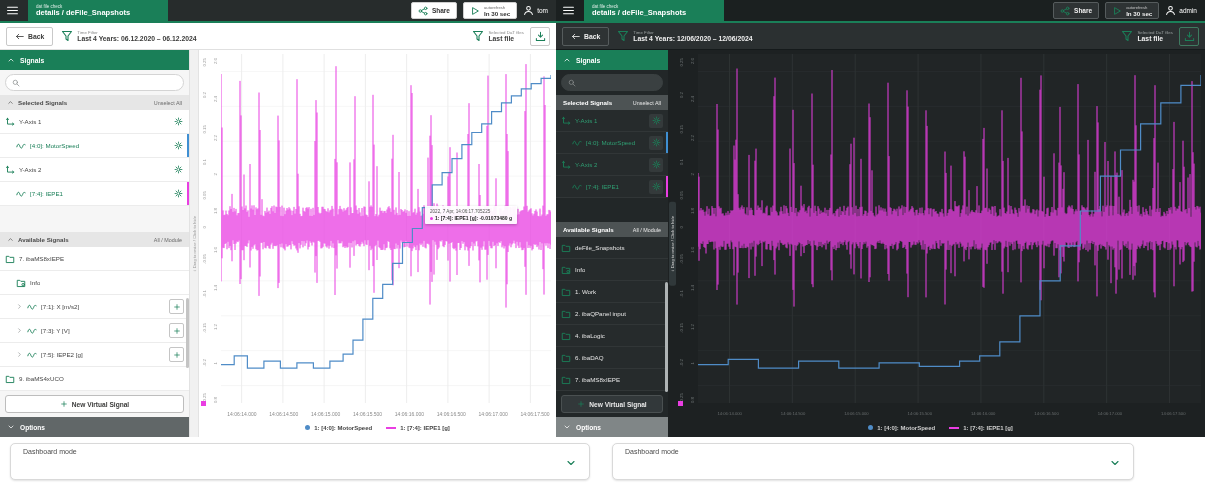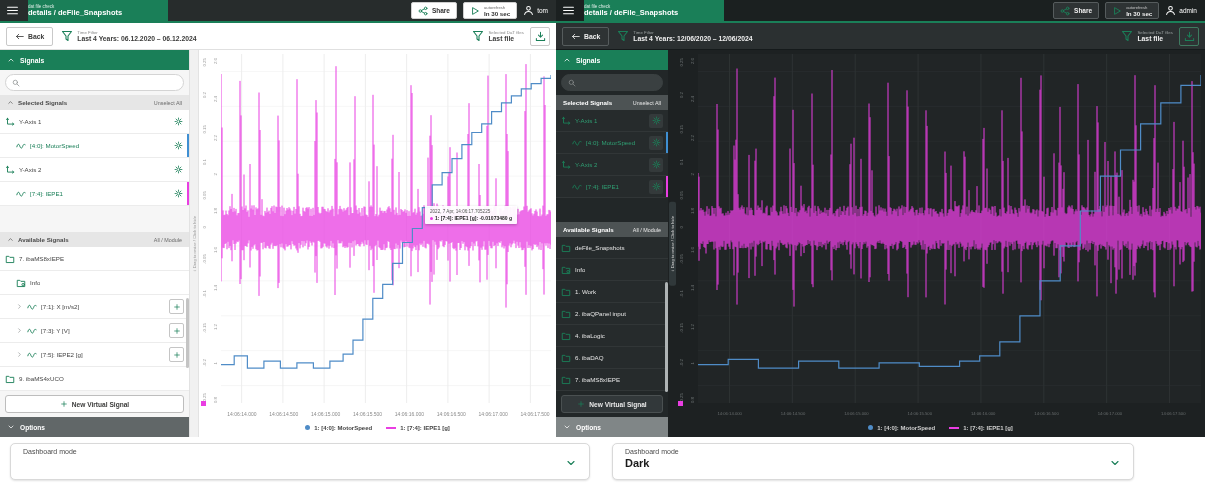--- a/index.html
+++ b/index.html
@@ -10,21 +10,21 @@
   .shot{display:flex;flex-direction:column;height:437px;overflow:hidden;}
   .shot.light{width:556px;background:#fff;}
   .shot.dark{width:649px;background:#1d2122;}
 
   
   .topbar{height:23px;display:flex;align-items:stretch;border-bottom:2px solid var(--green);flex:none;}
   .light .topbar{background:#272c2c;}
   .dark .topbar{background:#1b2020;}
   .menu-btn{width:24px;display:flex;align-items:center;justify-content:center;color:#fff;flex:none;}
   .menu-btn .ic{width:13px;height:13px;}
-  .crumb-tab{background:var(--green);color:#fff;padding:1px 10px 1px 0;margin-left:4px;
+  .crumb-tab{background:var(--green);color:#fff;padding:1px 10px 1px 8px;margin-left:4px;
     display:flex;flex-direction:column;justify-content:center;min-width:140px;}
   .crumb-sub{font-size:4.5px;opacity:.85;line-height:5px;}
   .crumb-main{font-size:7.5px;font-weight:bold;line-height:8px;white-space:nowrap;}
   .topbar-right{margin-left:auto;display:flex;align-items:center;gap:6px;padding-right:8px;}
   .tb-btn{display:flex;align-items:center;gap:4px;border-radius:2px;padding:2px 6px;height:17px;cursor:pointer;}
   .light .tb-btn{background:#fff;border:1px solid #cfcfcf;color:#333;}
   .dark .tb-btn{background:#2e3334;border:1px solid #565c5d;color:#eee;}
   .tb-btn .ic{width:10px;height:10px;color:var(--green);}
   .tb-btn-label{font-size:6.5px;font-weight:bold;}
   .autorefresh-txt{display:flex;flex-direction:column;line-height:6px;}
@@ -897,20 +897,19 @@
   <div class="set-card left">
     <div class="set-label">Dashboard mode</div>
     <span class="set-chev ic">
         <svg viewBox="0 0 12 12" fill="none" stroke="currentColor" stroke-width="1.1" stroke-linecap="round" stroke-linejoin="round">
           <path d="M3 4.5L6 7.5l3-3"></path>
         </svg>
       </span>
   </div>
   <div class="set-card right">
     <div class="set-label">Dashboard mode</div>
-    <div class="set-value">Dark</div>
     <span class="set-chev ic">
         <svg viewBox="0 0 12 12" fill="none" stroke="currentColor" stroke-width="1.1" stroke-linecap="round" stroke-linejoin="round">
           <path d="M3 4.5L6 7.5l3-3"></path>
         </svg>
       </span>
   </div>
 </div>
 
 </body></html>

